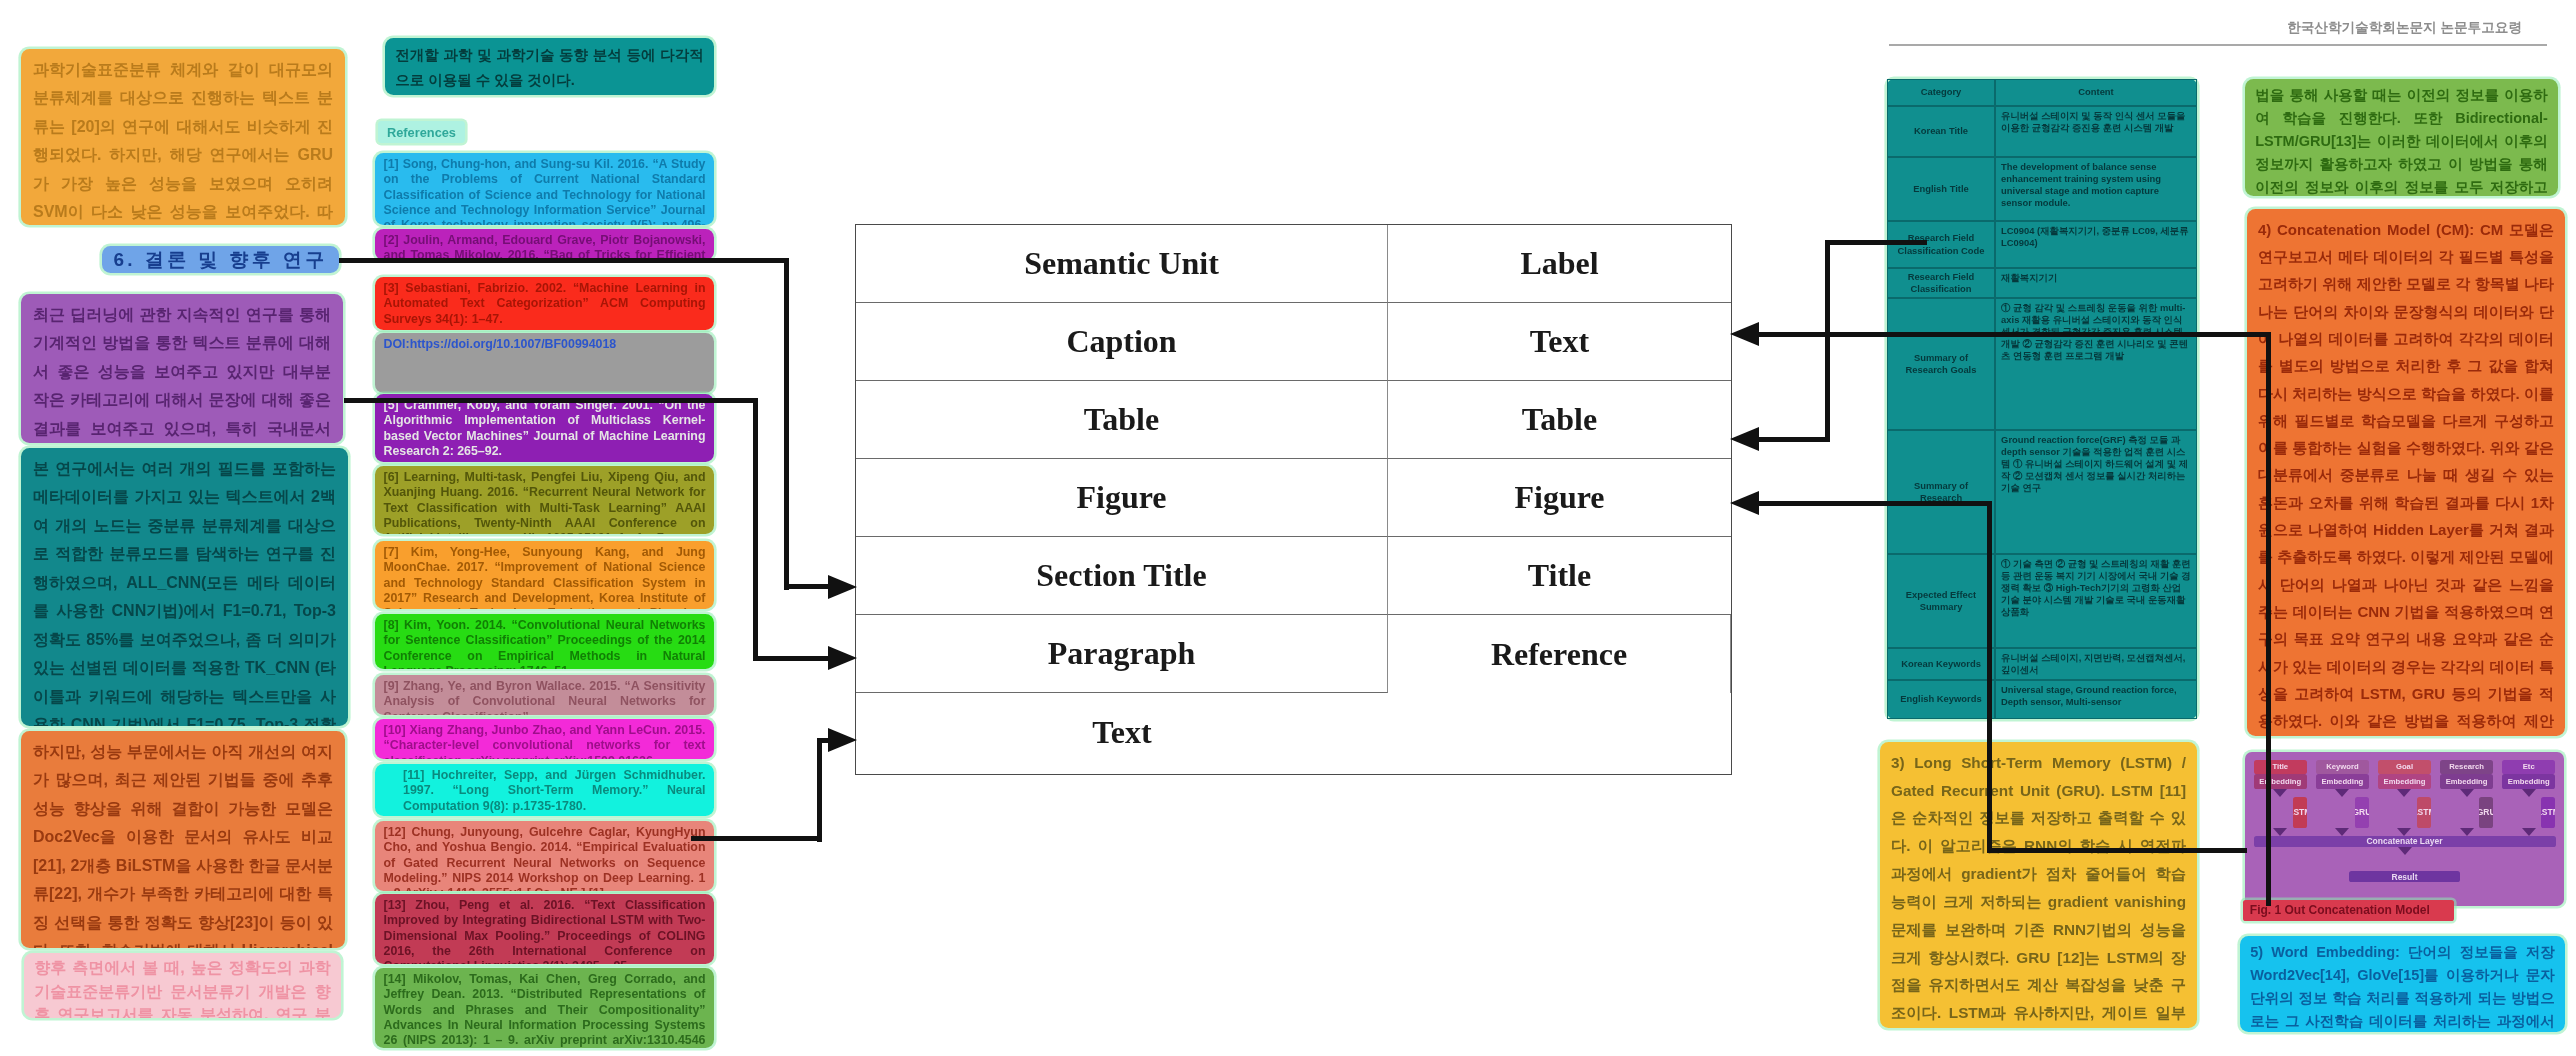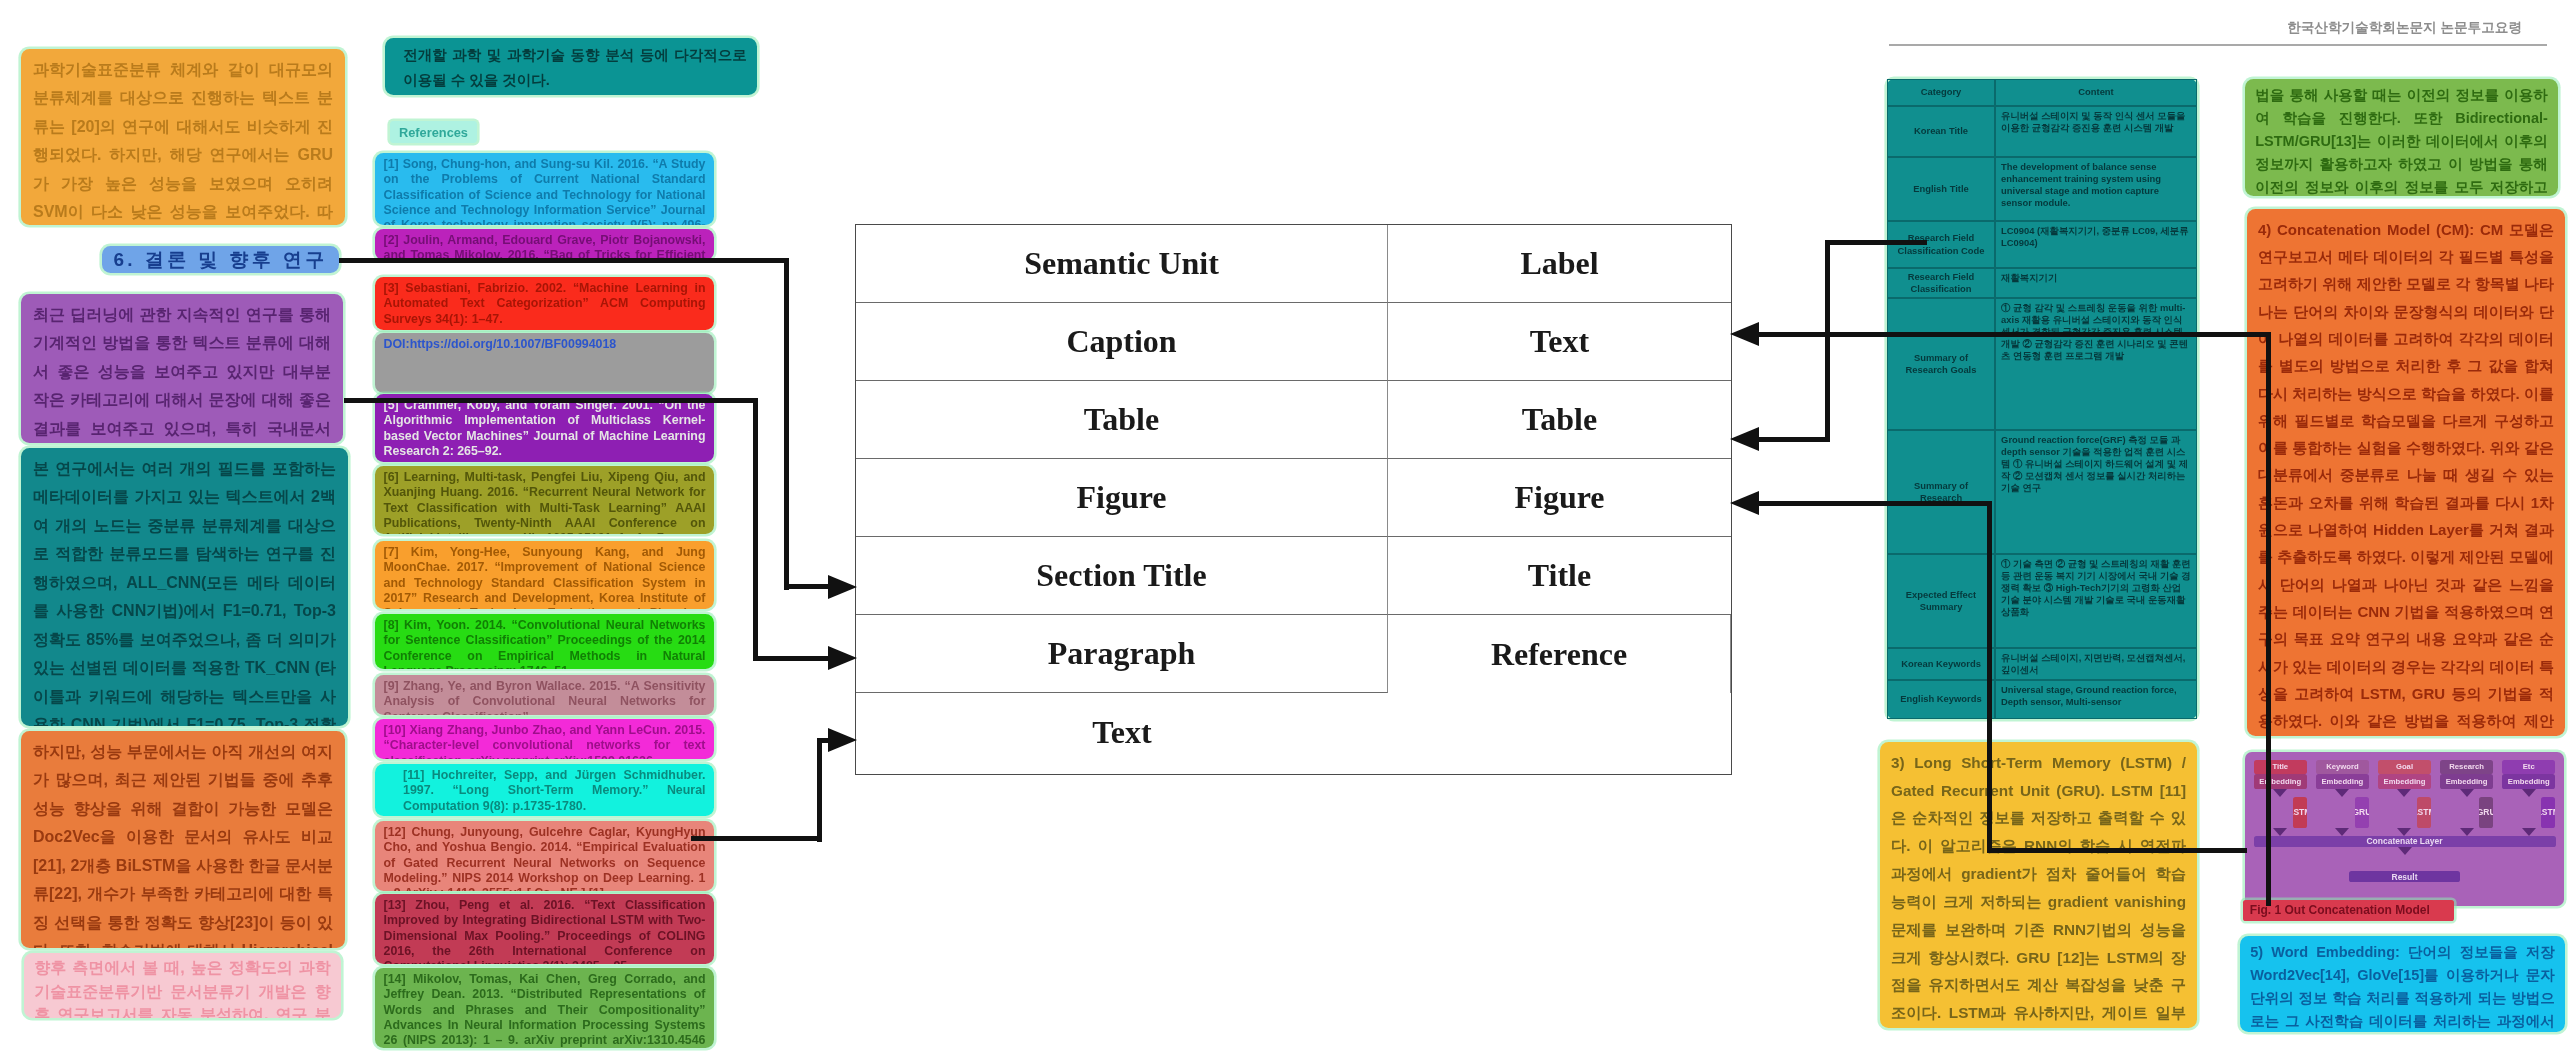--- a/index.html
+++ b/index.html
@@ -82,25 +82,25 @@
   </div>
 
   <div class="blk" style="left: 21px; top: 731px; width: 324px; height: 217px; background: rgb(233, 124, 60);">
     <div class="txt ko" style="color: rgb(153, 58, 16);">하지만, 성능 부문에서는 아직 개선의 여지가 많으며, 최근 제안된 기법들 중에 추후 성능 향상을 위해 결합이 가능한 모델은 Doc2Vec을 이용한 문서의 유사도 비교[21], 2개층 BiLSTM을 사용한 한글 문서분류[22], 개수가 부족한 카테고리에 대한 특징 선택을 통한 정확도 향상[23]이 등이 있다. 또한, 학습기법에 대해서 Hierarchical Text Classification [24], BERT[25], 지식기반의 임베딩[26] 등과 같은 방법을 이용하여 성능 향상을 시도해볼 필요가 있다.</div>
   </div>
 
   <div class="blk" style="left: 24px; top: 953px; width: 317px; height: 65px; background: rgb(247, 201, 210);">
     <div class="txt ko" style="line-height: 1.45; padding: 3.4px 10.2px; color: rgb(239, 147, 164);">향후 측면에서 볼 때, 높은 정확도의 과학기술표준분류기반 문서분류기 개발은 향후 연구보고서를 자동 분석하여, 연구 분류의 목적 및 산업과의</div>
   </div>
 
-  <div class="blk" style="left: 385px; top: 38px; width: 372px; height: 57px; background: rgb(11, 148, 148); padding-left: 8px;">
+  <div class="blk" style="left: 385px; top: 38px; width: 329px; height: 57px; background: rgb(11, 148, 148);">
     <div class="txt ko2" style="line-height: 1.7; color: rgb(4, 61, 61);">전개할 과학 및 과학기술 동향 분석 등에 다각적으로 이용될 수 있을 것이다.</div>
   </div>
 
-  <div class="blk" style="left: 378px; top: 121px; width: 87px; height: 22px; display: flex; align-items: center; justify-content: center; border-radius: 3.4px; background: rgb(174, 242, 226); margin-left: 12px;">
+  <div class="blk" style="left: 378px; top: 121px; width: 87px; height: 22px; display: flex; align-items: center; justify-content: center; border-radius: 3.4px; background: rgb(174, 242, 226);">
     <div class="txt" style="font-size: 12.8px; font-weight: bold; color: rgb(47, 168, 154);">References</div>
   </div>
 
   <div class="blk" style="left: 375px; top: 153px; width: 339px; height: 72px; background: rgb(41, 187, 238);">
     <div class="txt ref" style="color: rgb(15, 123, 171);">[1] Song, Chung-hon, and Sung-su Kil. 2016. “A Study on the Problems of Current National Standard Classification of Science and Technology for National Science and Technology Information Service” Journal of Korea technology innovation society 9(5): pp.496-515.</div>
   </div>
   <div class="blk" style="left: 375px; top: 229px; width: 339px; height: 31px; background: rgb(187, 34, 187);">
     <div class="txt ref" style="color: rgb(117, 14, 117);">[2] Joulin, Armand, Edouard Grave, Piotr Bojanowski, and Tomas Mikolov. 2016. “Bag of Tricks for Efficient Text Classification”</div>
   </div>
   <div class="blk" style="left: 375px; top: 277px; width: 339px; height: 53px; background: rgb(250, 43, 28);">

